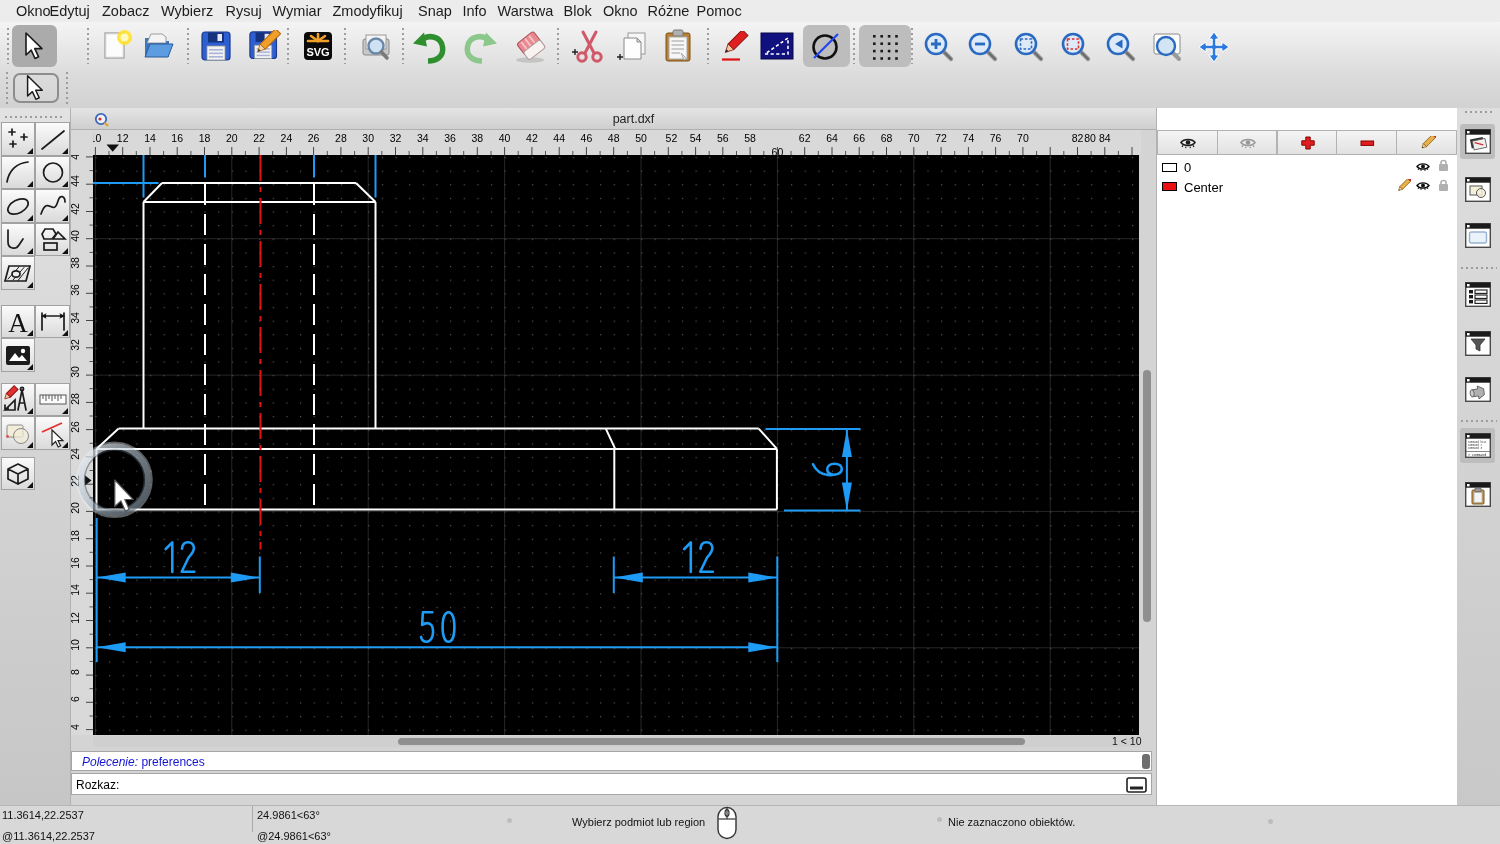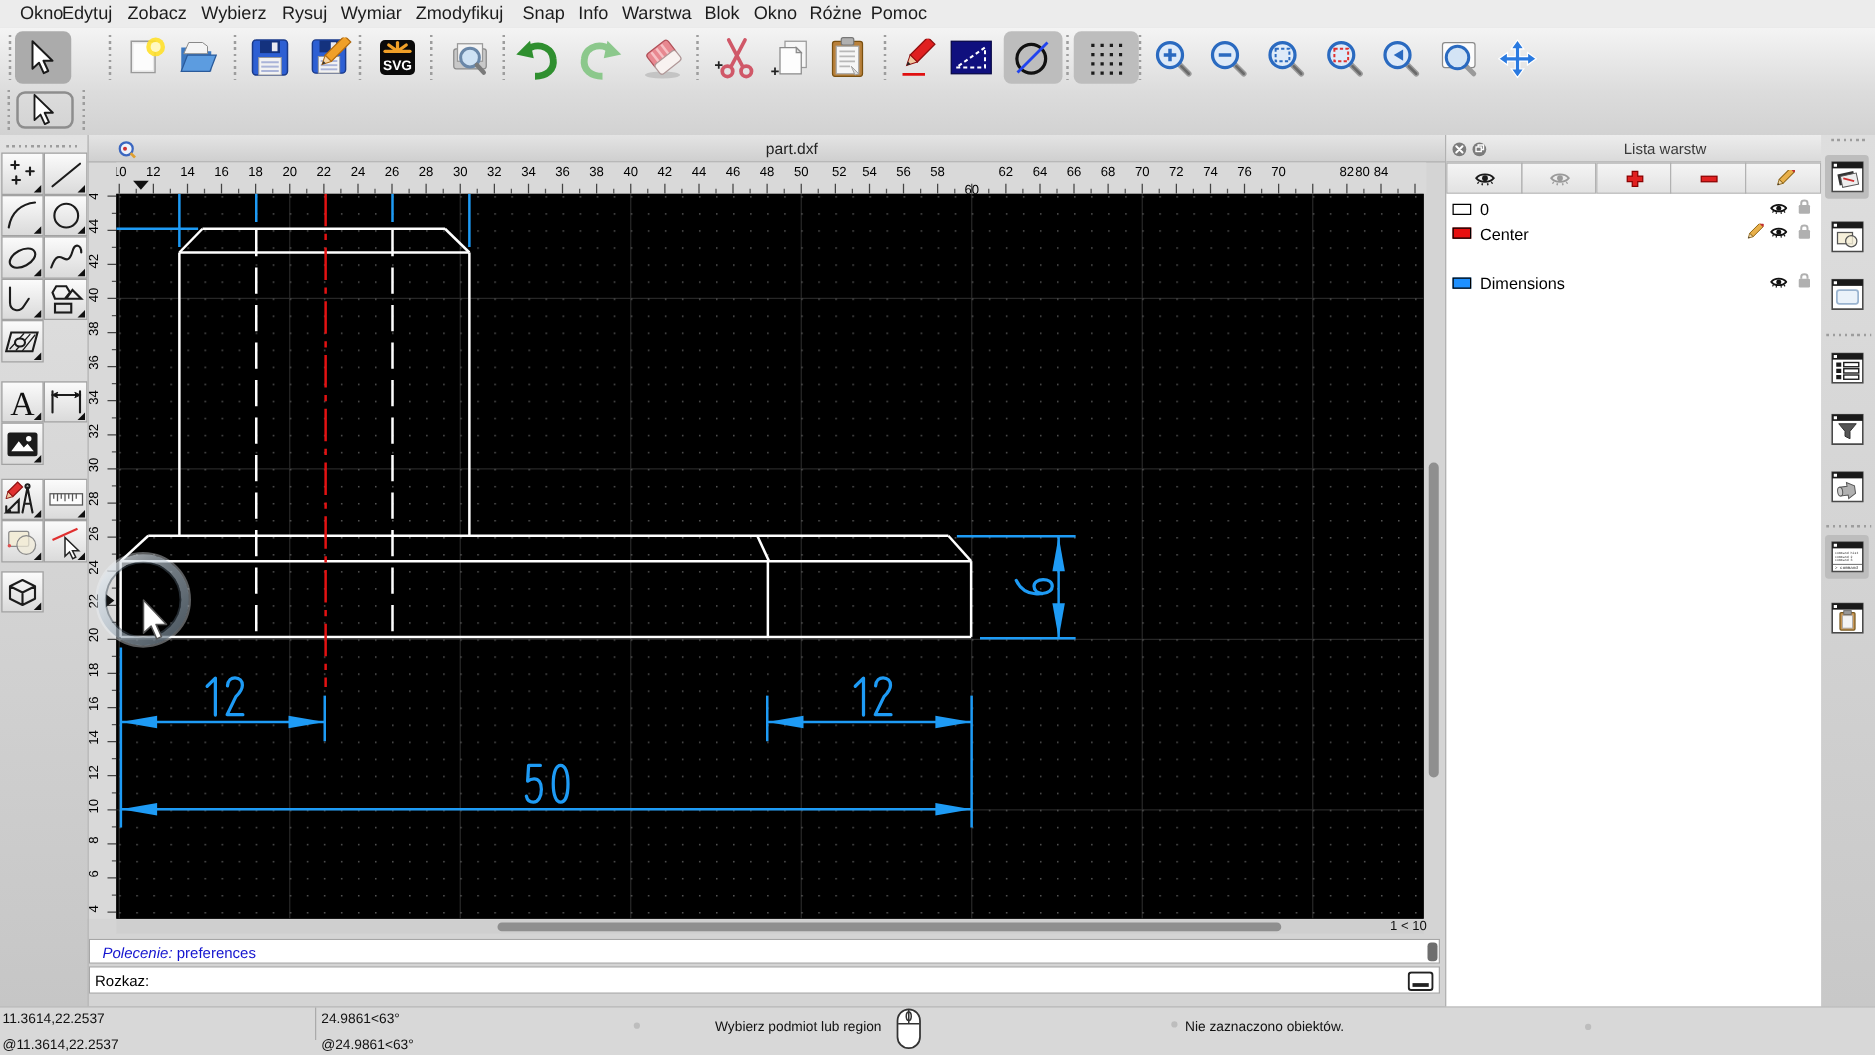--- a/index.html
+++ b/index.html
@@ -730,30 +730,20 @@
       <rect x="2" y="1.5" width="18" height="31" rx="9" fill="#fff" stroke="#333" stroke-width="1.4"></rect>
       <line x1="11" y1="2" x2="11" y2="13" stroke="#333" stroke-width="1.2"></line>
       <line x1="2.5" y1="13" x2="19.5" y2="13" stroke="#333" stroke-width="1.2"></line>
       <ellipse cx="11" cy="7" rx="2" ry="3.4" fill="none" stroke="#333" stroke-width="1.2"></ellipse>
     </svg>
     <div class="dot" style="left:937px;top:11px"></div>
     <div style="left:948px;top:10px">Nie zaznaczono obiektów.</div>
     <div class="dot" style="left:1268px;top:13px"></div>
   </div>
 <div id="dock">
-    <div id="dockbar">
-      <svg style="position:absolute;left:4px;top:4.5px" width="30" height="13" viewBox="0 0 30 13">
-        <circle cx="6.5" cy="6.5" r="5.5" fill="#7c7c7c"></circle>
-        <path d="M4,4 L9,9 M9,4 L4,9" stroke="#fff" stroke-width="1.6" stroke-linecap="round"></path>
-        <circle cx="22.5" cy="6.5" r="5.5" fill="#7c7c7c"></circle>
-        <rect x="19.8" y="4.6" width="4.2" height="3.6" fill="none" stroke="#fff" stroke-width="1.1"></rect>
-        <path d="M21.5,4.6 L21.5,3 L25.8,3 L25.8,6.6 L24,6.6" fill="none" stroke="#fff" stroke-width="1.1"></path>
-      </svg>
-      <div style="position:absolute;left:110px;top:3.5px;width:130px;text-align:center;font-size:12px;color:#3a3a3a">Lista warstw</div>
-    </div>
     <div class="dtbtn" style="left:0.0px;width:60.5px">
       <svg style="position:absolute;left:21px;top:5px" width="18" height="14" viewBox="0 0 18 14">
         <path d="M2,6.5 C5,2.5 13,2.5 16,6.5 C13,10.5 5,10.5 2,6.5 Z" fill="none" stroke="#1a1a1a" stroke-width="1.5"></path>
         <circle cx="9" cy="6.5" r="2.3" fill="#1a1a1a"></circle>
         <g stroke="#1a1a1a" stroke-width="1.1">
           <line x1="4" y1="9.4" x2="3" y2="11"></line>
           <line x1="7" y1="10.6" x2="6.6" y2="12.2"></line>
           <line x1="11" y1="10.6" x2="11.4" y2="12.2"></line>
           <line x1="14" y1="9.4" x2="15" y2="11"></line>
         </g>
@@ -813,38 +803,20 @@
       <div class="sw" style="background:#e81010"></div>
       <span style="position:absolute;left:27px;top:2.5px">Center</span>
       <svg style="position:absolute;left:238px;top:2px" width="16" height="16" viewBox="0 0 18 16">
         <g transform="rotate(45 9 7)">
           <rect x="6.8" y="-3" width="4.4" height="13" fill="#e8b04a" stroke="#8a6010" stroke-width="0.8"></rect>
           <rect x="6.8" y="-5" width="4.4" height="2.6" fill="#c03030"></rect>
           <path d="M6.8,10 L11.2,10 L9,14 Z" fill="#f0d8a8" stroke="#8a6010" stroke-width="0.7"></path>
           <path d="M8.2,12.6 L9.8,12.6 L9,14 Z" fill="#333"></path>
         </g>
       </svg>
-      <svg style="position:absolute;left:259px;top:3px" width="14" height="11" viewBox="0 0 14 10">
-        <path d="M1,5 C3.5,1.5 10.5,1.5 13,5 C10.5,8.5 3.5,8.5 1,5 Z" fill="none" stroke="#111" stroke-width="1.4"></path>
-        <circle cx="7" cy="5" r="2" fill="#111"></circle>
-        <g stroke="#111" stroke-width="0.9">
-          <line x1="2.8" y1="7.3" x2="2" y2="8.6"></line>
-          <line x1="5.2" y1="8.3" x2="4.9" y2="9.6"></line>
-          <line x1="8.8" y1="8.3" x2="9.1" y2="9.6"></line>
-          <line x1="11.2" y1="7.3" x2="12" y2="8.6"></line>
-        </g>
-      </svg>
-      <svg style="position:absolute;left:280px;top:1.5px" width="13" height="13" viewBox="0 0 13 13">
-        <rect x="2" y="5" width="9" height="7" rx="1" fill="#b0b0b0"></rect>
-        <path d="M4,5 L4,3.4 C4,0.8 9,0.8 9,3.4 L9,5" fill="none" stroke="#b0b0b0" stroke-width="1.6"></path>
-      </svg>
-    </div>
-    <div class="lrow" style="top:108.9px">
-      <div class="sw" style="background:#1e90ff"></div>
-      <span style="position:absolute;left:27px;top:2.5px">Dimensions</span>
       <svg style="position:absolute;left:259px;top:3px" width="14" height="11" viewBox="0 0 14 10">
         <path d="M1,5 C3.5,1.5 10.5,1.5 13,5 C10.5,8.5 3.5,8.5 1,5 Z" fill="none" stroke="#111" stroke-width="1.4"></path>
         <circle cx="7" cy="5" r="2" fill="#111"></circle>
         <g stroke="#111" stroke-width="0.9">
           <line x1="2.8" y1="7.3" x2="2" y2="8.6"></line>
           <line x1="5.2" y1="8.3" x2="4.9" y2="9.6"></line>
           <line x1="8.8" y1="8.3" x2="9.1" y2="9.6"></line>
           <line x1="11.2" y1="7.3" x2="12" y2="8.6"></line>
         </g>
       </svg>

